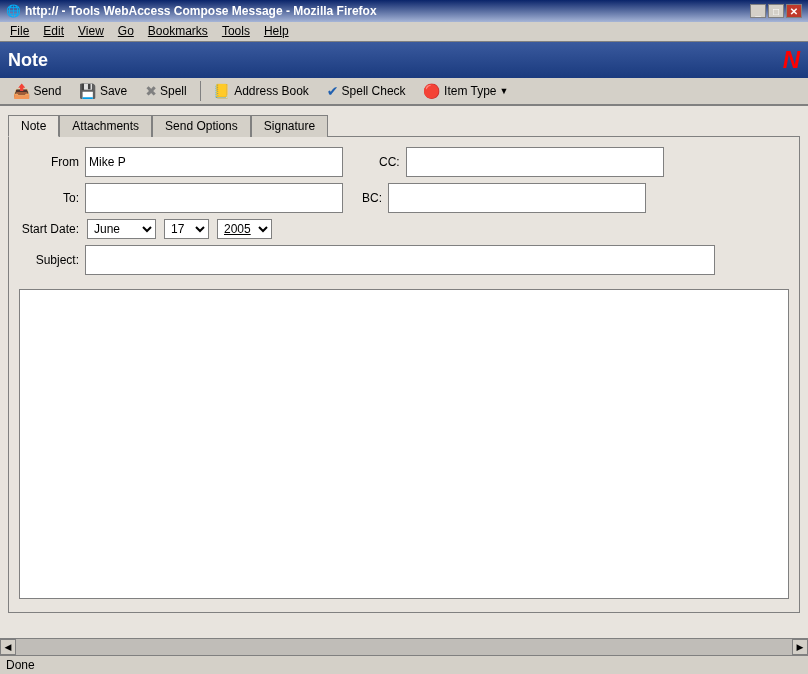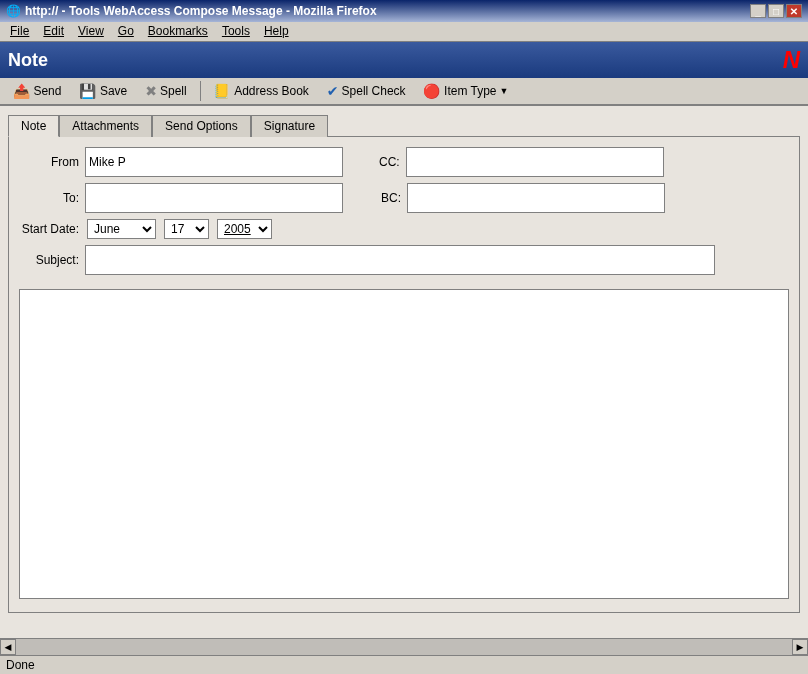--- a/index.html
+++ b/index.html
@@ -289,21 +289,21 @@
         <span class="form-label" style="min-width:60px; text-align:right;">From</span>
         <input type="text" class="form-input form-input-wide" style="width: 258px;" value="Mike P">
         <span style="margin-left:30px;">CC:</span>
         <input type="text" class="form-input" style="width: 258px;">
       </div>
 
       
       <div style="display:flex; align-items:center; margin-bottom:6px; gap:6px;">
         <span class="form-label" style="min-width:60px; text-align:right;">To:</span>
         <input type="text" class="form-input form-input-wide" style="width: 258px;">
-        <span style="margin-left:32px;">BC:</span>
+        <span style="margin-left:13px;">BC:</span>
         <input type="text" class="form-input" style="width: 258px;">
       </div>
 
       
       <div style="display:flex; align-items:center; margin-bottom:6px; gap:8px;">
         <span class="form-label" style="min-width:60px; text-align:right;">Start Date:</span>
         <select style="width:69px;">
           <option>January</option><option>February</option><option>March</option>
           <option>April</option><option>May</option><option selected="">June</option>
           <option>July</option><option>August</option><option>September</option>

